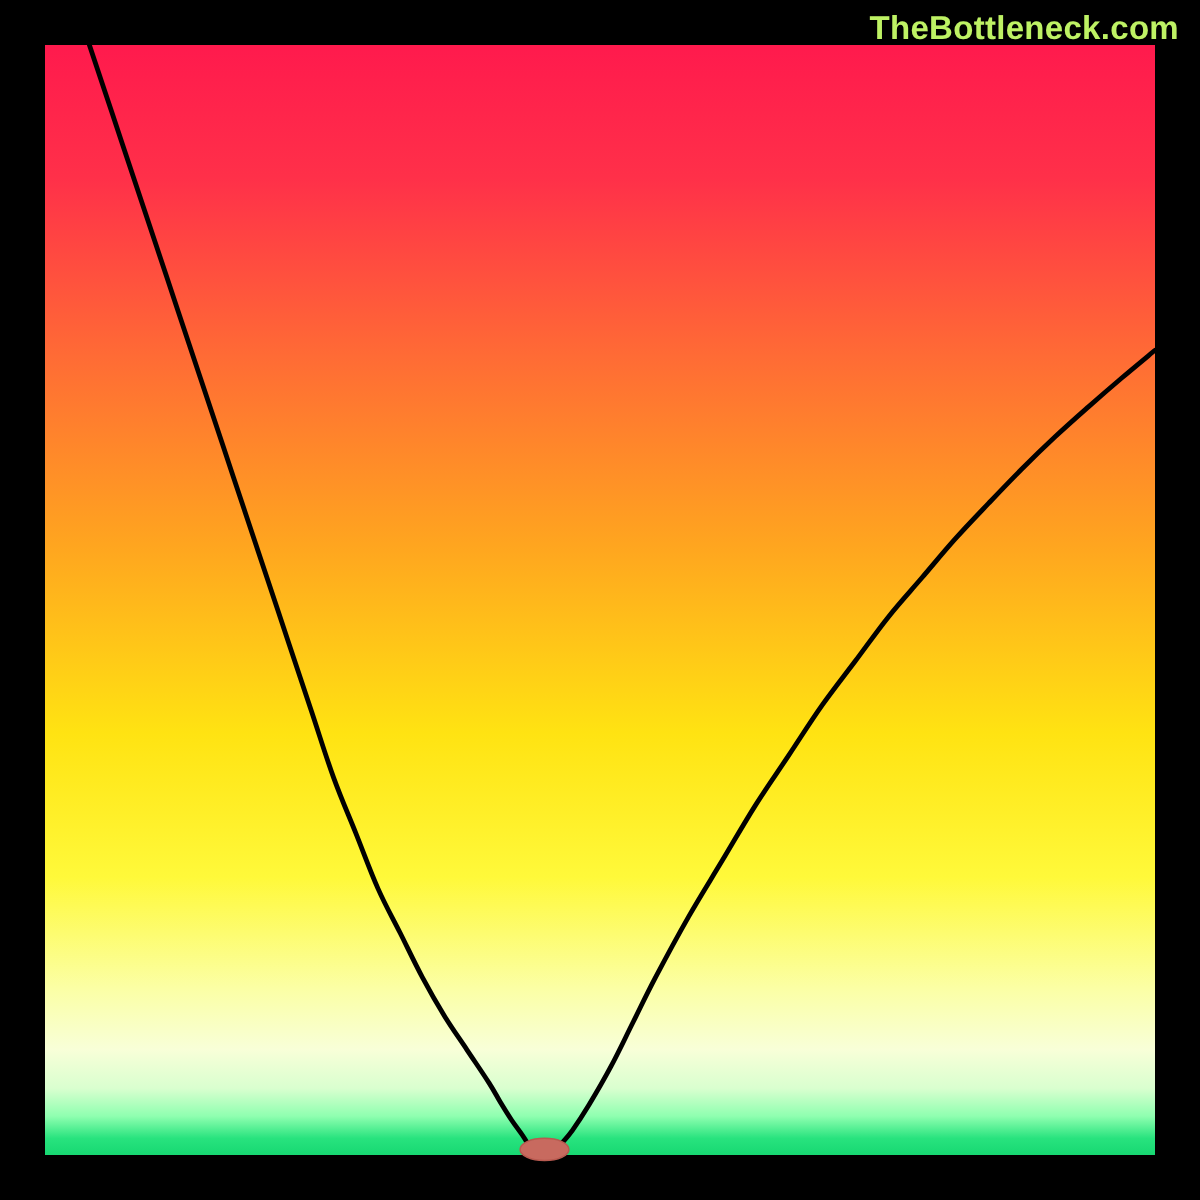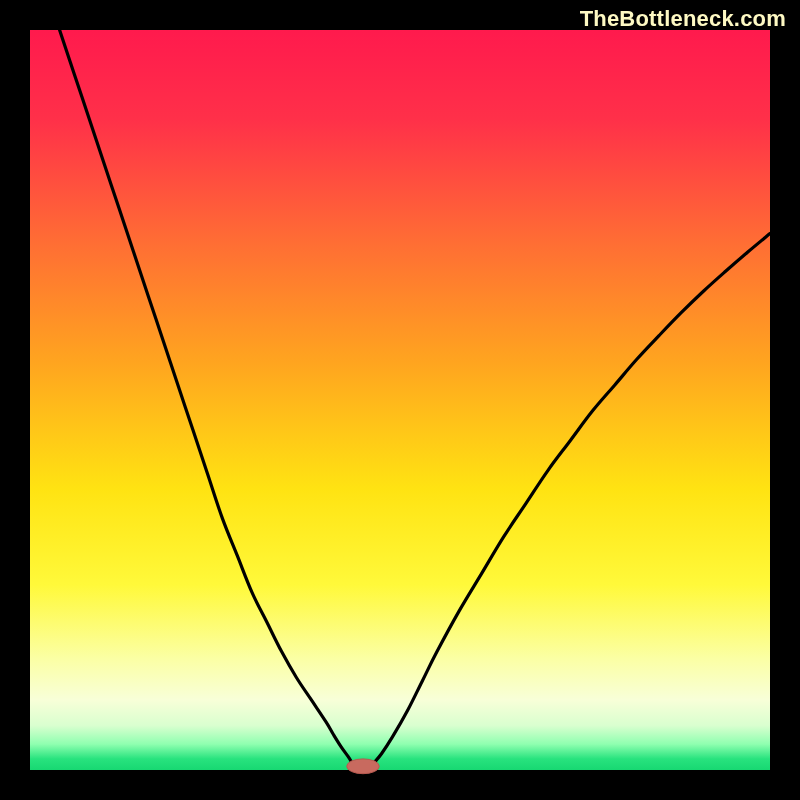--- a/index.html
+++ b/index.html
@@ -14,21 +14,21 @@
   .frame {
     position: relative;
     width: 800px;
     height: 800px;
     background: #000;
   }
   .watermark {
     position: absolute;
     top: 6px;
     right: 14px;
-    color: #fef9c3;
+    color: #bef264;
     font-size: 22px;
     font-weight: 600;
     letter-spacing: 0.2px;
     z-index: 3;
   }
   svg {
     position: absolute;
     top: 0;
     left: 0;
   }

